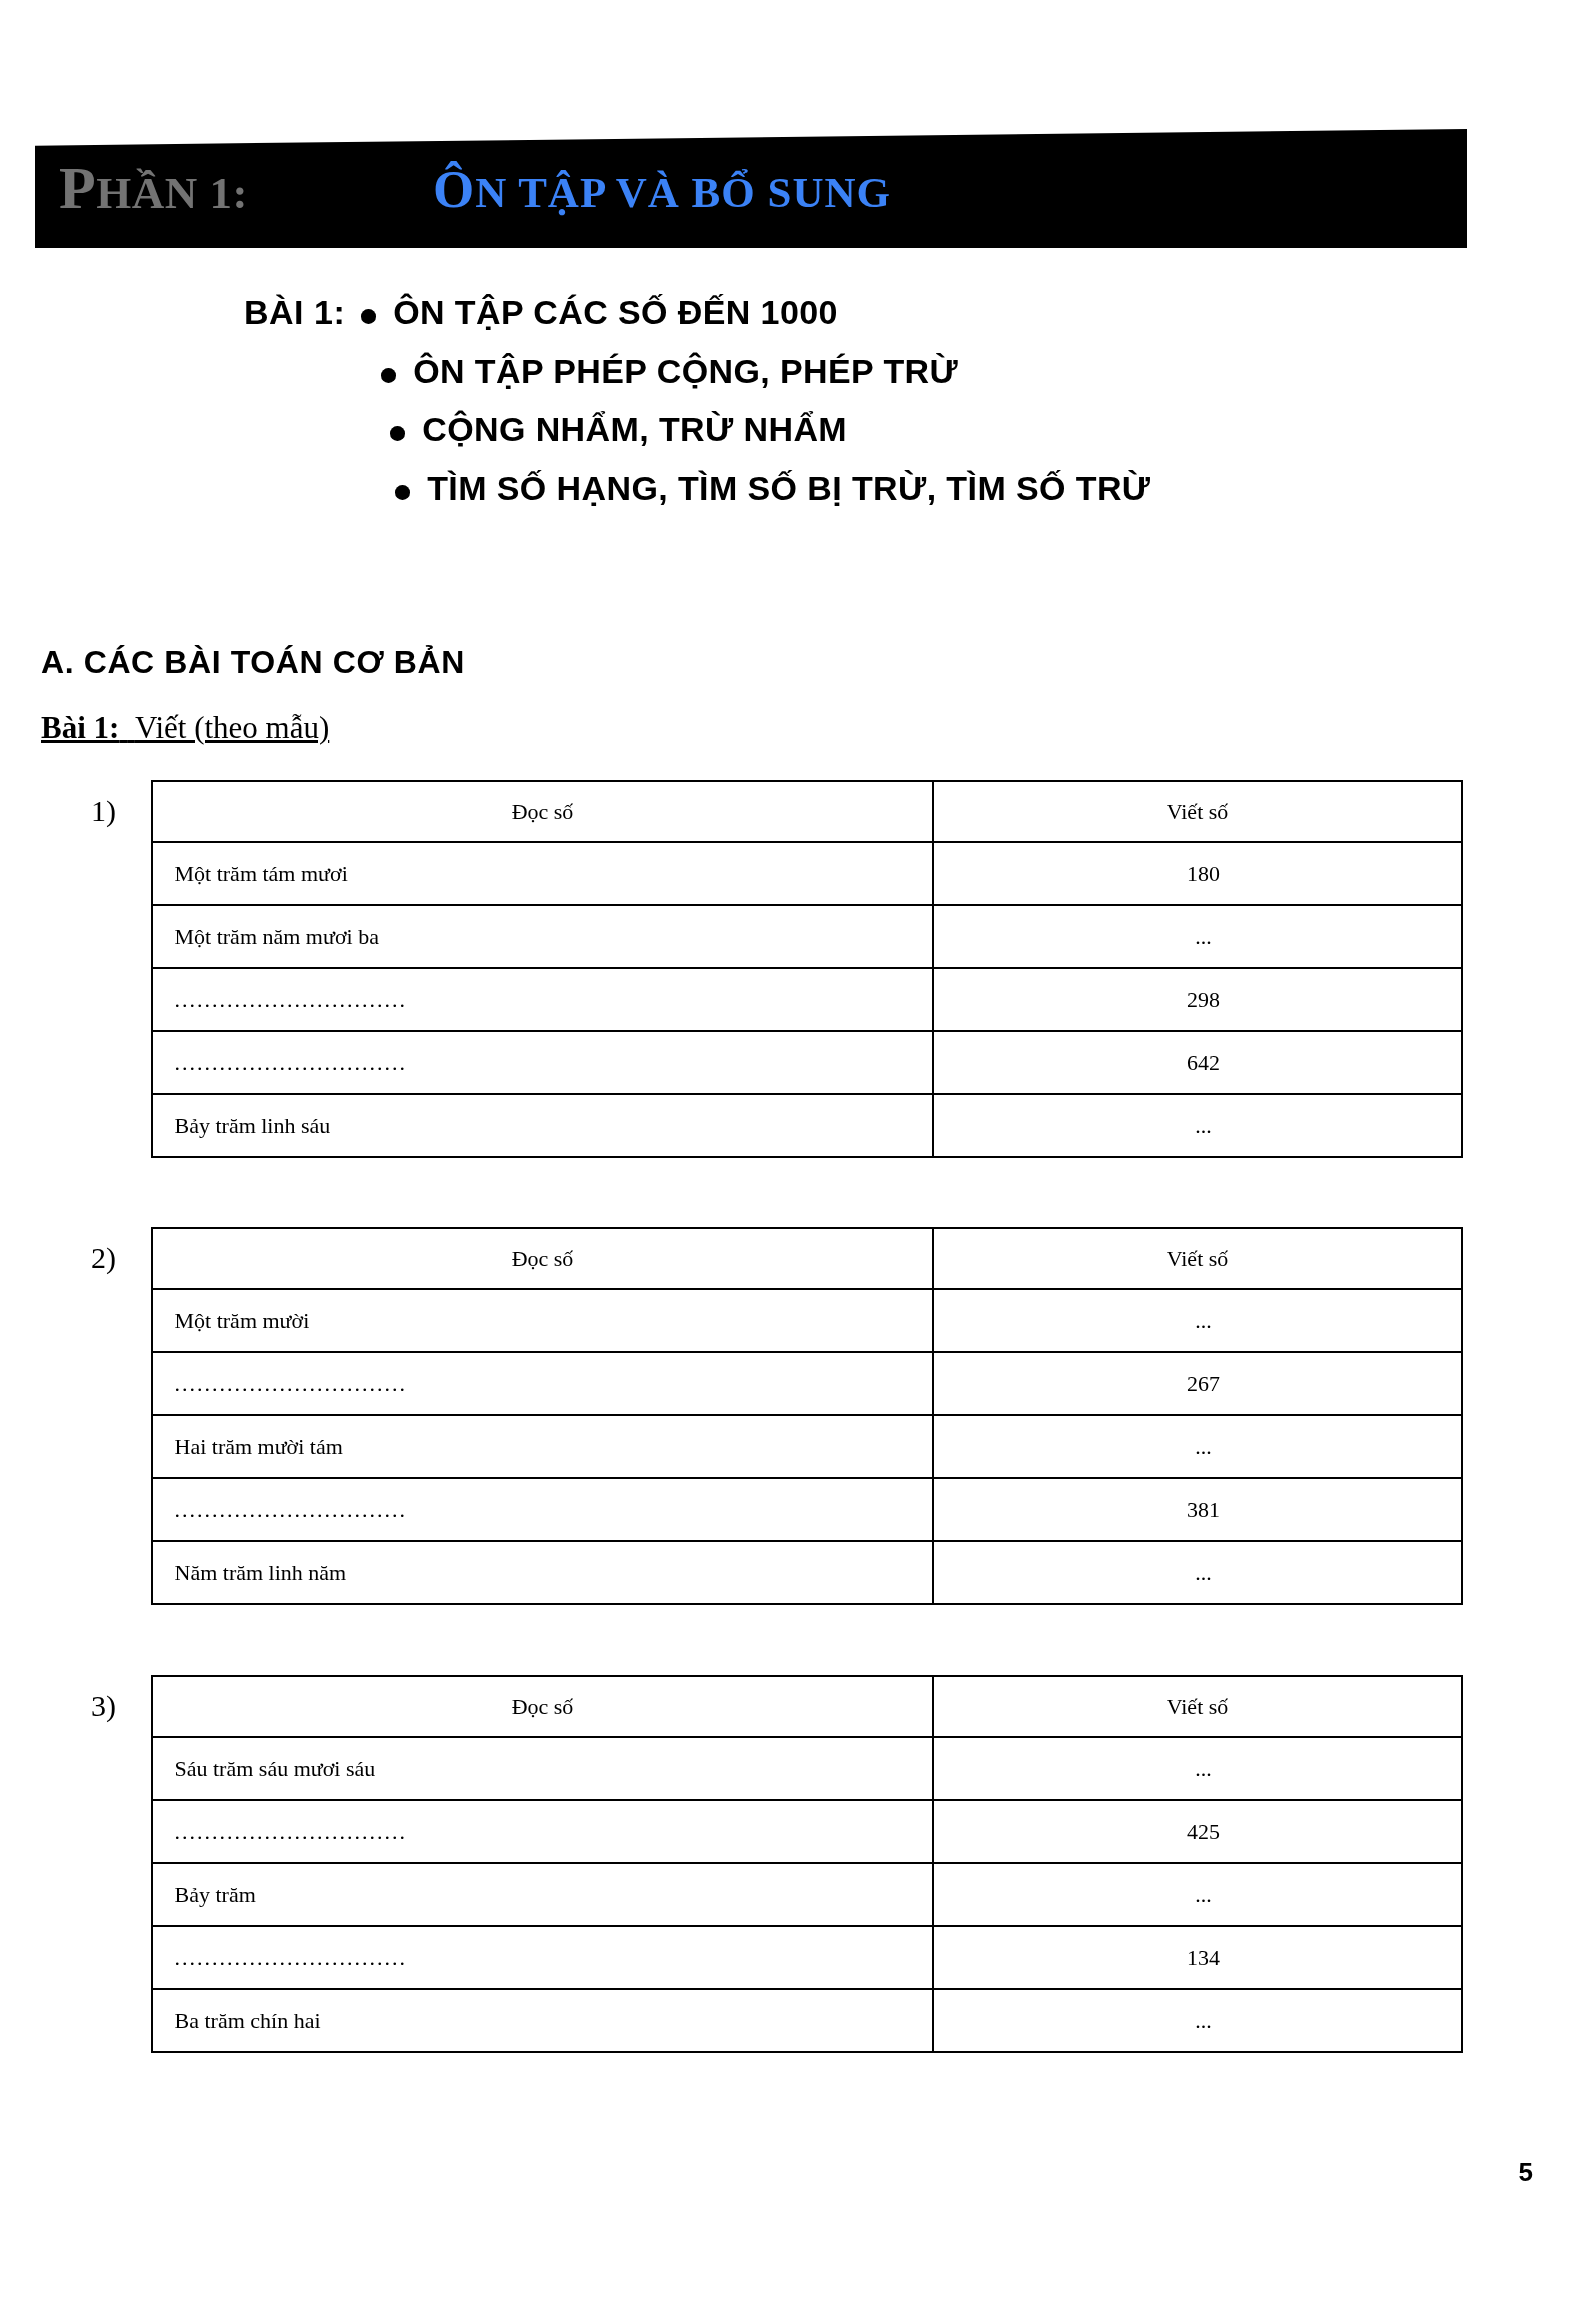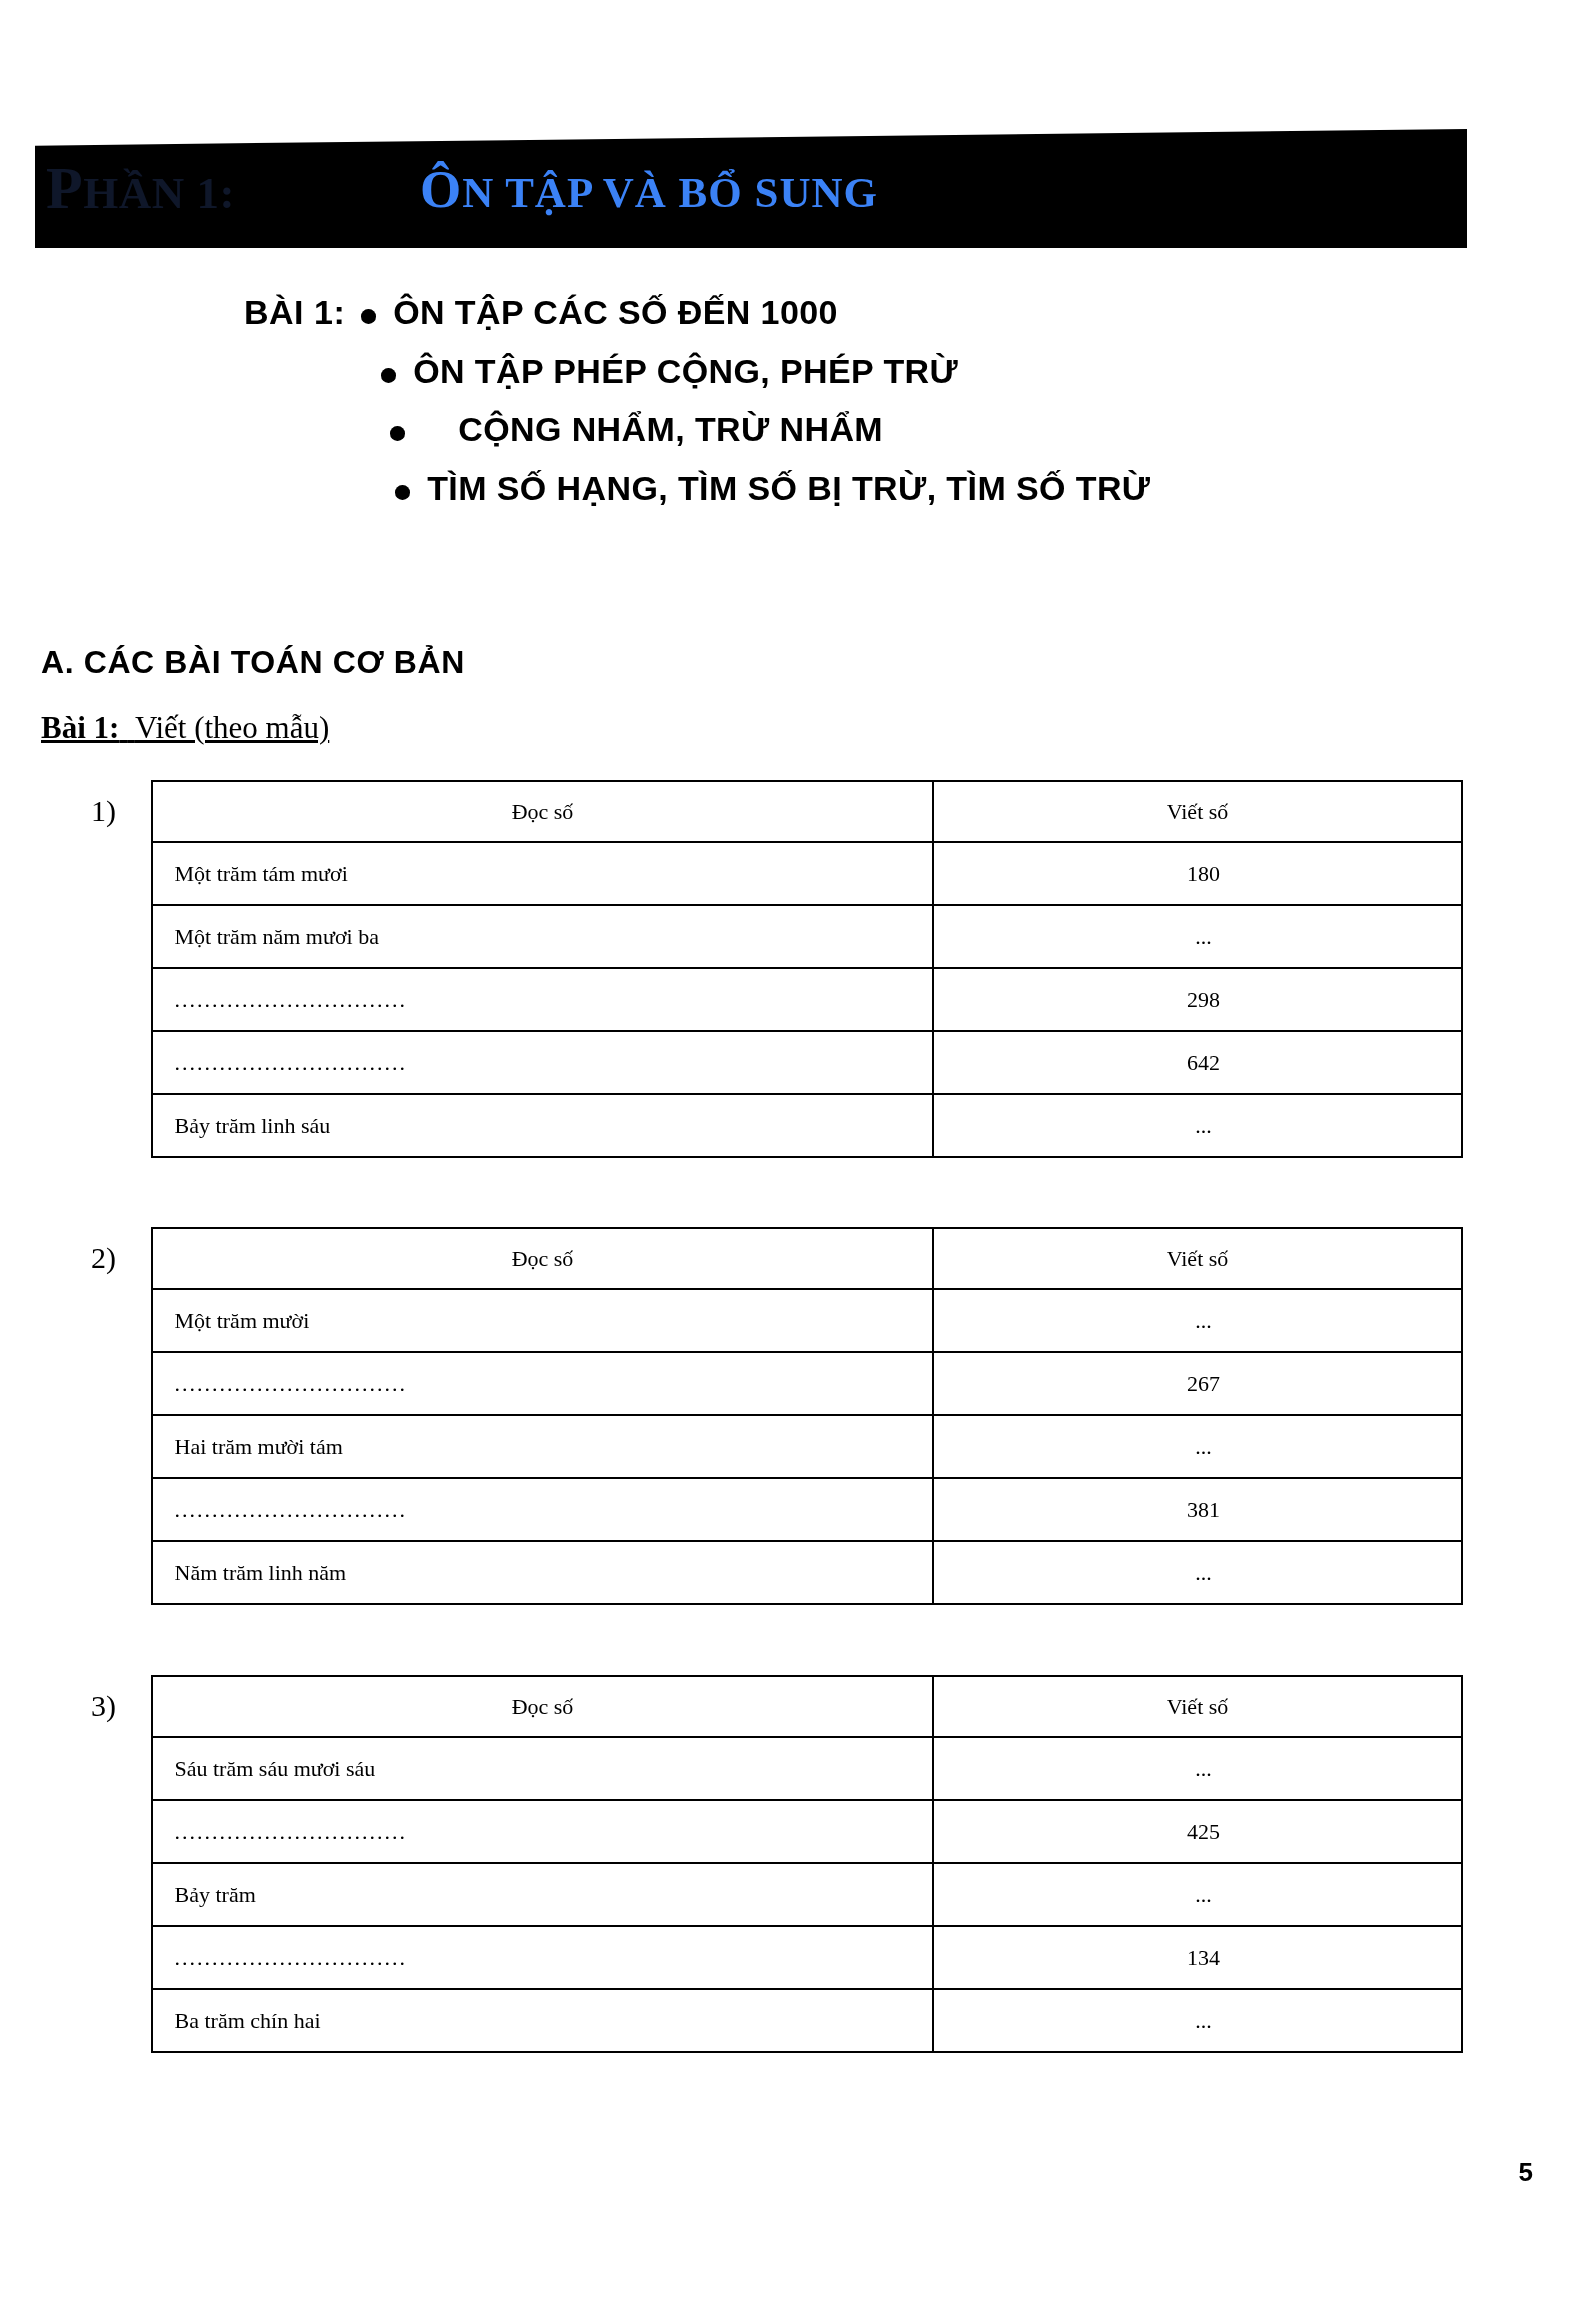--- a/index.html
+++ b/index.html
@@ -38,26 +38,26 @@
   .banner-inner {
     position: absolute;
     left: 35px;
     top: 129px;
     width: 1432px;
     height: 119px;
     display: flex;
     align-items: center;
   }
   .banner-part1 {
-    color: #0f172a;
+    color: #737373;
     font-family: "Liberation Serif", serif;
     font-weight: bold;
     font-size: 45px;
     letter-spacing: 0.5px;
-    margin-left: 11px;
+    margin-left: 24px;
     white-space: nowrap;
     text-align: right;
   }
   .banner-part1 .cap {
     font-size: 60px;
   }
   .banner-title {
     color: #3b82f6;
     font-family: "Liberation Serif", serif;
     font-weight: bold;
@@ -100,21 +100,21 @@
     vertical-align: middle;
   }
   .lesson-text {
     font-family: "Liberation Sans", sans-serif;
     font-weight: bold;
     font-size: 34px;
     letter-spacing: 0.4px;
     white-space: nowrap;
   }
   .lesson-row.indent1 { margin-left: 137px; }
-  .lesson-row.indent2 { margin-left: 146px; gap: 36px; }
+  .lesson-row.indent2 { margin-left: 146px; }
   .lesson-row.indent3 { margin-left: 151px; }
 
   
   .section-heading {
     position: absolute;
     left: 41px;
     top: 644px;
     font-family: "Liberation Sans", sans-serif;
     font-weight: bold;
     font-size: 32px;

